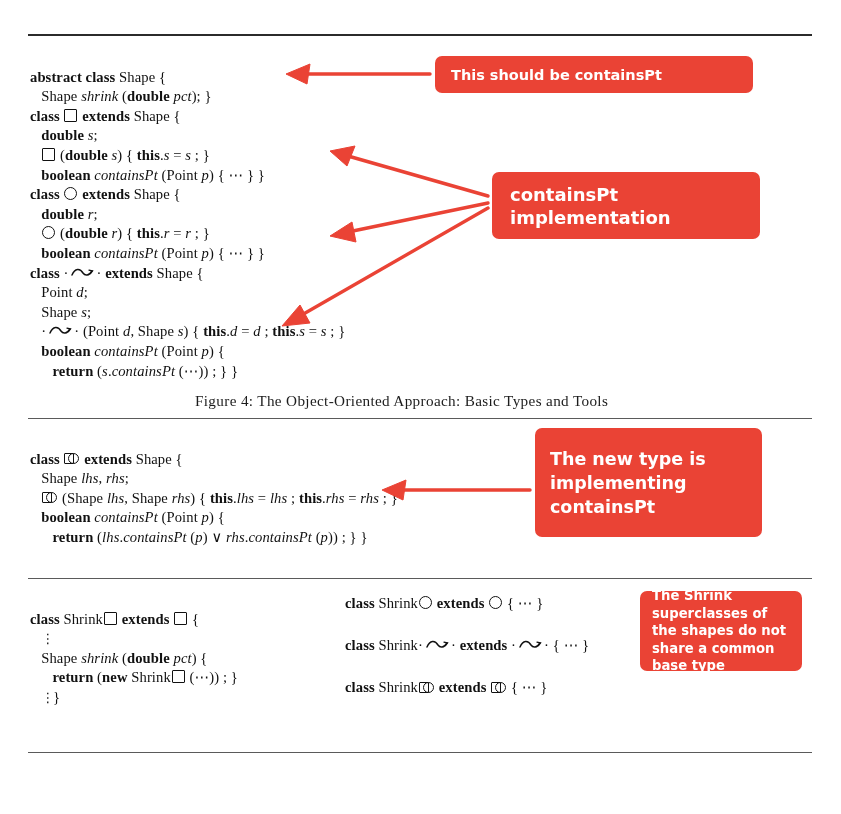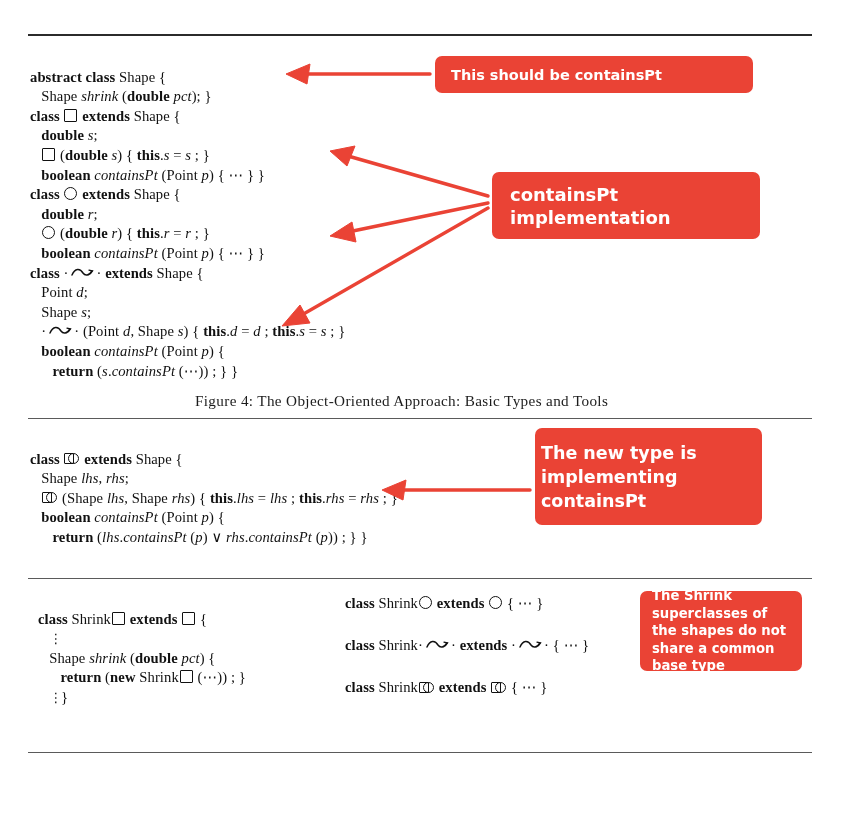--- a/index.html
+++ b/index.html
@@ -165,21 +165,21 @@
   <div class="caption" style="left:195px; top:392px;">Figure 4: The Object-Oriented Approach: Basic Types and Tools</div>
 
   <div class="code" style="left:30px; top:430px;">
 <span class="kw">class</span> <span class="gl gl-union"><i class="sq"></i><i class="ci"></i></span> <span class="kw">extends</span> Shape {
    Shape <span class="it">lhs</span>, <span class="it">rhs</span>;
    <span class="gl gl-union"><i class="sq"></i><i class="ci"></i></span> (Shape <span class="it">lhs</span>, Shape <span class="it">rhs</span>) { <span class="kw">this</span>.<span class="it">lhs</span> = <span class="it">lhs</span> ; <span class="kw">this</span>.<span class="it">rhs</span> = <span class="it">rhs</span> ; }
    <span class="kw">boolean</span> <span class="it">containsPt</span> (Point <span class="it">p</span>) {
       <span class="kw">return</span> (<span class="it">lhs</span>.<span class="it">containsPt</span> (<span class="it">p</span>) ∨ <span class="it">rhs</span>.<span class="it">containsPt</span> (<span class="it">p</span>)) ; } }</div>
 
 
-  <div class="code" style="left:38px; top:590px;">
+  <div class="code" style="left:30px; top:590px;">
 <span class="kw">class</span> Shrink<span class="gl gl-square"></span> <span class="kw">extends</span> <span class="gl gl-square"></span> {
    <span class="vdots">⋮</span>
    Shape <span class="it">shrink</span> (<span class="kw">double</span> <span class="it">pct</span>) {
       <span class="kw">return</span> (<span class="kw">new</span> Shrink<span class="gl gl-square"></span> (⋯)) ; }
    <span class="vdots">⋮</span> }</div>
 
   <div class="code" style="left:345px; top:594px;"><span class="kw">class</span> Shrink<span class="gl gl-circle"></span> <span class="kw">extends</span> <span class="gl gl-circle"></span> { ⋯ }</div>
 
   <div class="code" style="left:345px; top:636px;"><span class="kw">class</span> Shrink·<span class="gl gl-squig"><svg width="26" height="12" viewBox="0 0 26 12">
           <path d="M3 8 C6 1, 11 1, 14 6 C16 9, 20 9, 23 4" fill="none" stroke="#111" stroke-width="1.5" stroke-linecap="round"></path>
@@ -214,21 +214,21 @@
 
   <div class="callout" style="left:435px; top:56px; width:318px; height:37px; padding:0 16px; font-size:14.5px; line-height:18px;">
     <span>This should be containsPt</span>
   </div>
 
   <div class="callout" style="left:492px; top:172px; width:268px; height:67px; padding:0 18px; font-size:18px; line-height:23px;">
     <span>containsPt
 implementation</span>
   </div>
 
-  <div class="callout" style="left:535px; top:428px; width:227px; height:97px; padding:0 6px; font-size:17.5px; line-height:24px;">
+  <div class="callout" style="left:535px; top:428px; width:227px; height:109px; padding:0 15px; font-size:17.5px; line-height:24px;">
     <span>The new type is
 implementing
 containsPt</span>
   </div>
 
   <div class="callout" style="left:640px; top:591px; width:162px; height:80px; padding:0 12px; font-size:13.2px; line-height:17.5px;">
     <span>The Shrink
 superclasses of
 the shapes do not
 share a common

